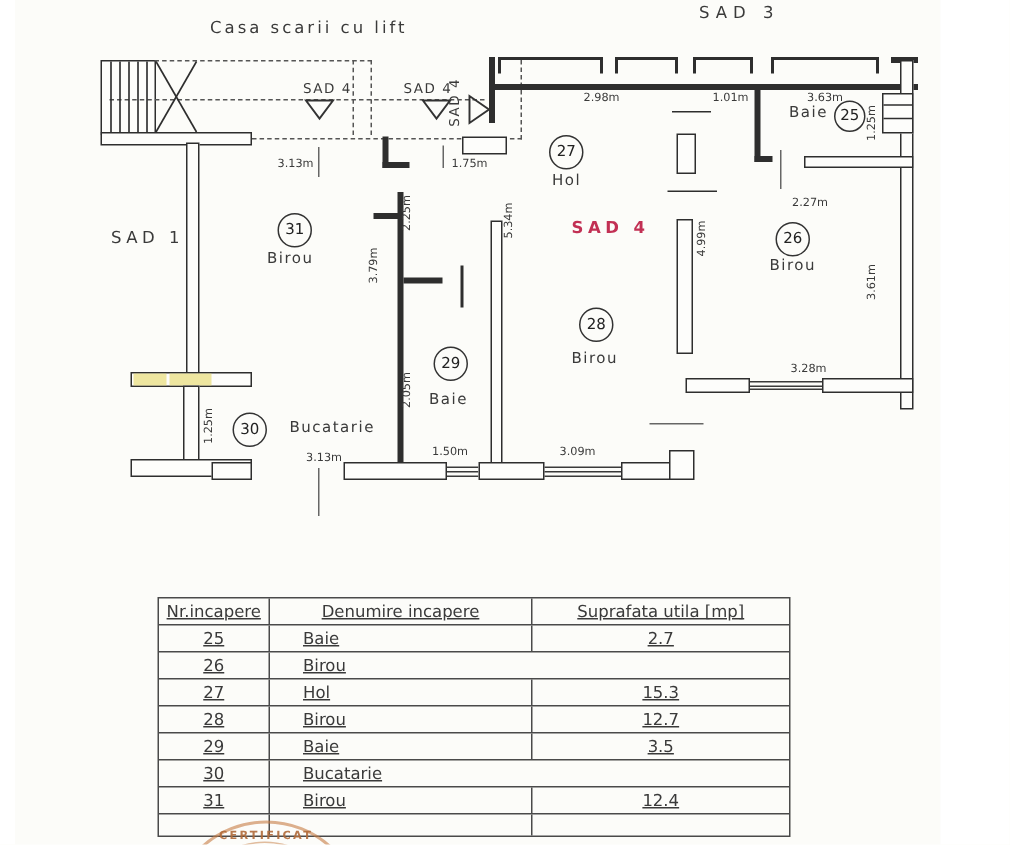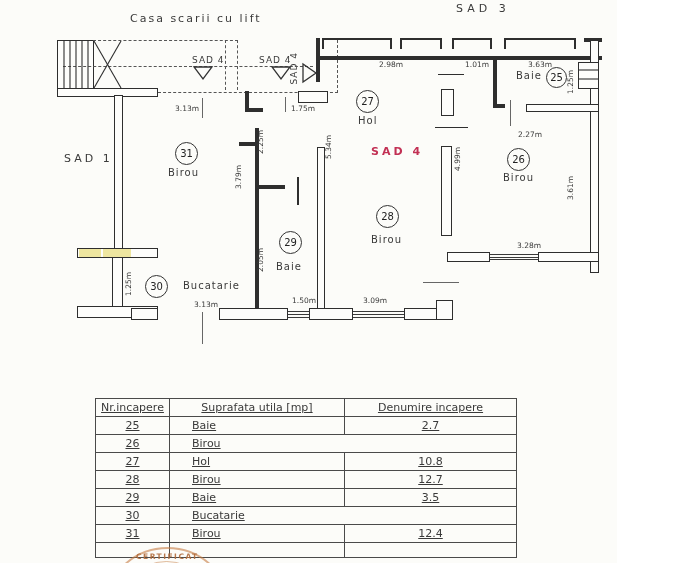--- a/index.html
+++ b/index.html
@@ -1,19 +1,19 @@
 <!DOCTYPE html>
 <html><head>
 <meta charset="utf-8">
 <style>
   html,body { margin:0; padding:0; }
   .page {
     position:relative; width:617px; height:563px;
     background:#fcfcf9; overflow:hidden;
-    font-family:"DejaVu Sans", sans-serif; color:#3a3a3a;
+    font-family:"DejaVu Sans", sans-serif; color:#3a3a3a;margin-left:10px;
   }
   .w, .wh, .win, .dash-h, .dash-v, .hl, .tick { position:absolute; box-sizing:border-box; }
   .w   { background:#2e2e2e; }
   .wh  { border:1.6px solid #2e2e2e; background:#fdfdfb; }
   .win { border-top:1.2px solid #3a3a3a; border-bottom:1.2px solid #3a3a3a;
          background:linear-gradient(#3a3a3a,#3a3a3a) center/100% 1px no-repeat; }
   .dash-h { border-top:1.2px dashed #555; }
   .dash-v { border-left:1.2px dashed #555; }
   .hl  { background:#e7da6f; opacity:.65; }
   .tick { background:#666; }
@@ -174,52 +174,52 @@
     <div class="lbl" style="left:168px; top:167px;">Birou</div>
 
     <div class="dim" style="left:175px; top:104px;">3.13m</div>
     <div class="dim" style="left:291px; top:104px;">1.75m</div>
     <div class="dim" style="left:379px; top:60px;">2.98m</div>
     <div class="dim" style="left:465px; top:60px;">1.01m</div>
     <div class="dim" style="left:528px; top:60px;">3.63m</div>
     <div class="dim" style="left:518px; top:130px;">2.27m</div>
     <div class="dim" style="left:517px; top:241px;">3.28m</div>
     <div class="dim" style="left:194px; top:300px;">3.13m</div>
-    <div class="dim" style="left:292px; top:296px;">1.50m</div>
+    <div class="dim" style="left:278px; top:296px;">1.50m</div>
     <div class="dim" style="left:363px; top:296px;">3.09m</div>
 
     <div class="dimv" style="left:256px; top:130px;">2.25m</div>
     <div class="dimv" style="left:234px; top:165px;">3.79m</div>
     <div class="dimv" style="left:256px; top:248px;">2.05m</div>
     <div class="dimv" style="left:324px; top:135px;">5.34m</div>
     <div class="dimv" style="left:453px; top:147px;">4.99m</div>
     <div class="dimv" style="left:566px; top:176px;">3.61m</div>
     <div class="dimv" style="left:124px; top:272px;">1.25m</div>
     <div class="dimv" style="left:566px; top:70px;">1.25m</div>
   </div>
 
   <div class="tbl">
     <div class="trow">
       <div class="tc c1">Nr.incapere</div>
+      <div class="tc c2" style="padding-left:0; justify-content:center;">Denumire incapere</div>
       <div class="tc c3">Suprafata utila [mp]</div>
-      <div class="tc c2" style="padding-left:0; justify-content:center;">Denumire incapere</div>
     </div>
     <div class="trow">
       <div class="tc c1">25</div>
       <div class="tc c2">Baie</div>
       <div class="tc c3">2.7</div>
     </div>
     <div class="trow">
       <div class="tc c1">26</div>
       <div class="tc c2">Birou</div>
     </div>
     <div class="trow">
       <div class="tc c1">27</div>
       <div class="tc c2">Hol</div>
-      <div class="tc c3">10.8</div>
+      <div class="tc c3">15.3</div>
     </div>
     <div class="trow">
       <div class="tc c1">28</div>
       <div class="tc c2">Birou</div>
       <div class="tc c3">12.7</div>
     </div>
     <div class="trow">
       <div class="tc c1">29</div>
       <div class="tc c2">Baie</div>
       <div class="tc c3">3.5</div>

